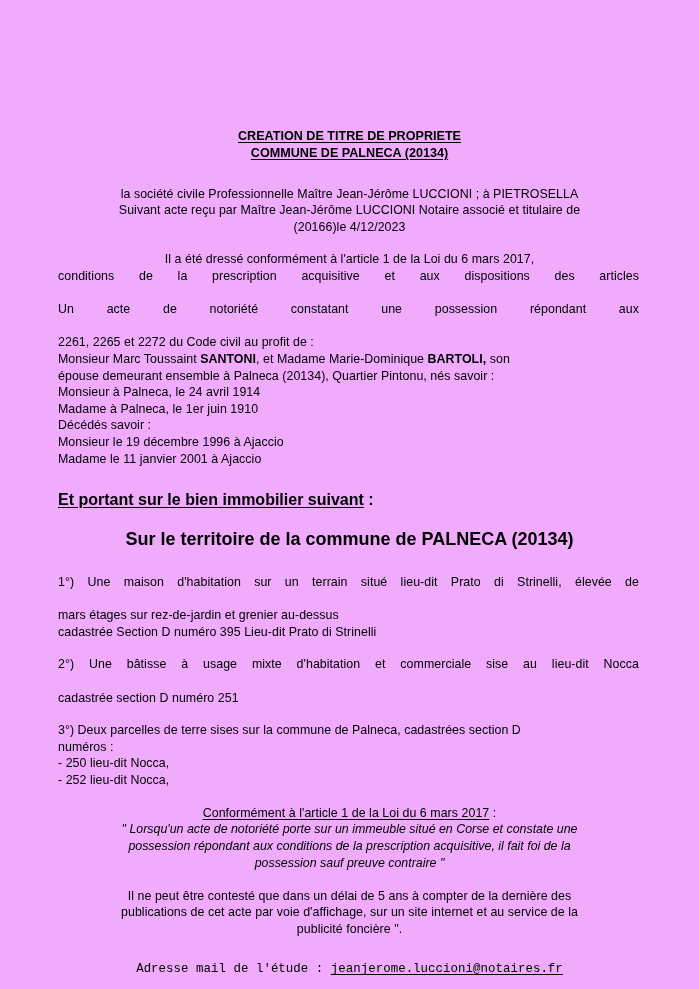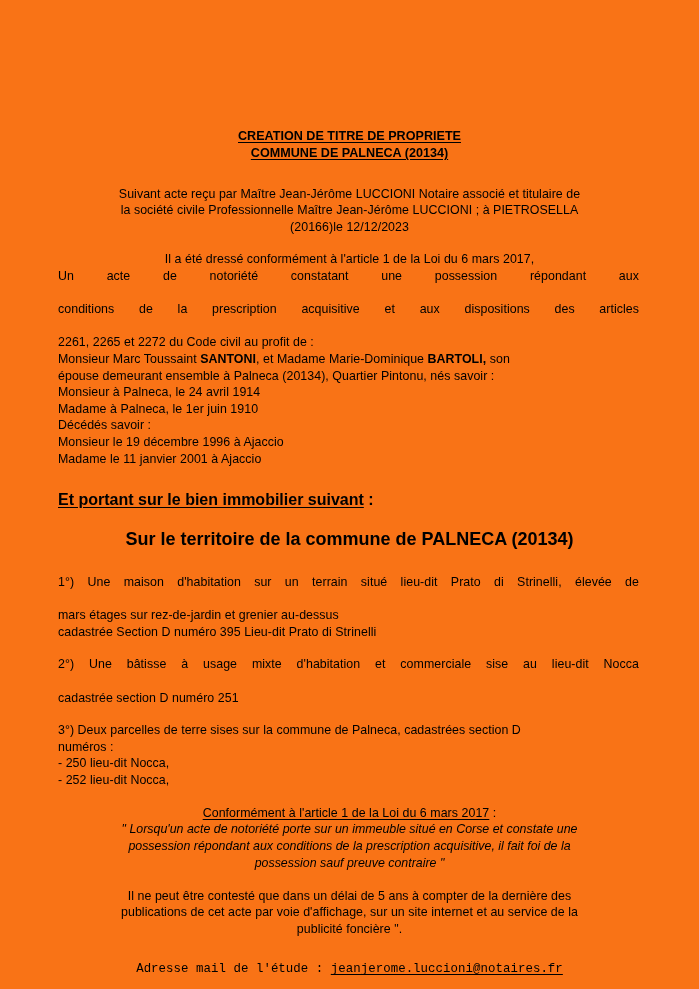--- a/index.html
+++ b/index.html
@@ -11,21 +11,21 @@
     width: 699px;
     height: 989px;
     font-family: "Liberation Sans", sans-serif;
     color: #000000;
     -webkit-font-smoothing: none;
   }
   .page {
     position: relative;
     width: 699px;
     height: 989px;
-    background: #f97316;
+    background: #f0abfc;
     box-sizing: border-box;
     padding: 0 58px;
   }
   .doc-body {
     padding-top: 128px;
   }
   .line, .para {
     font-size: 12.4px;
     line-height: 16.6px;
     letter-spacing: 0.05px;
@@ -87,31 +87,31 @@
   <div class="doc-body">
 
     <div class="title-block">
       <div class="title-line">CREATION DE TITRE DE PROPRIETE</div>
       <div class="title-line">COMMUNE DE PALNECA (20134)</div>
     </div>
 
     <div class="spacer-6"></div>
 
     <div class="block-intro line">
+      <div>la société civile Professionnelle Maître Jean-Jérôme LUCCIONI ; à PIETROSELLA</div>
       <div>Suivant acte reçu  par Maître Jean-Jérôme LUCCIONI Notaire associé et titulaire de</div>
-      <div>la société civile Professionnelle Maître Jean-Jérôme LUCCIONI ; à PIETROSELLA</div>
-      <div>(20166)le 12/12/2023</div>
+      <div>(20166)le 4/12/2023</div>
     </div>
 
     <div class="spacer-4"></div>
 
     <div class="line">
       <div class="center">Il a été dressé conformément à l'article 1 de la Loi du 6 mars 2017,</div>
+      <div class="narrow-just">conditions de la prescription acquisitive et aux dispositions des articles</div>
       <div class="narrow-just">Un acte de notoriété constatant une possession répondant aux</div>
-      <div class="narrow-just">conditions de la prescription acquisitive et aux dispositions des articles</div>
       <div class="left">2261, 2265 et 2272 du Code civil au profit de :</div>
       <div class="left"><span>Monsieur Marc Toussaint </span><span class="bold">SANTONI</span><span>, et Madame Marie-Dominique </span><span class="bold">BARTOLI,</span><span> son</span></div>
       <div class="left">épouse demeurant ensemble à Palneca (20134), Quartier Pintonu, nés savoir :</div>
       <div class="left">Monsieur à Palneca, le 24 avril 1914</div>
       <div class="left">Madame à Palneca, le 1er juin 1910</div>
       <div class="left"> Décédés savoir :</div>
       <div class="left">Monsieur le 19 décembre 1996 à Ajaccio</div>
       <div class="left">Madame le 11 janvier 2001 à Ajaccio</div>
     </div>
 

